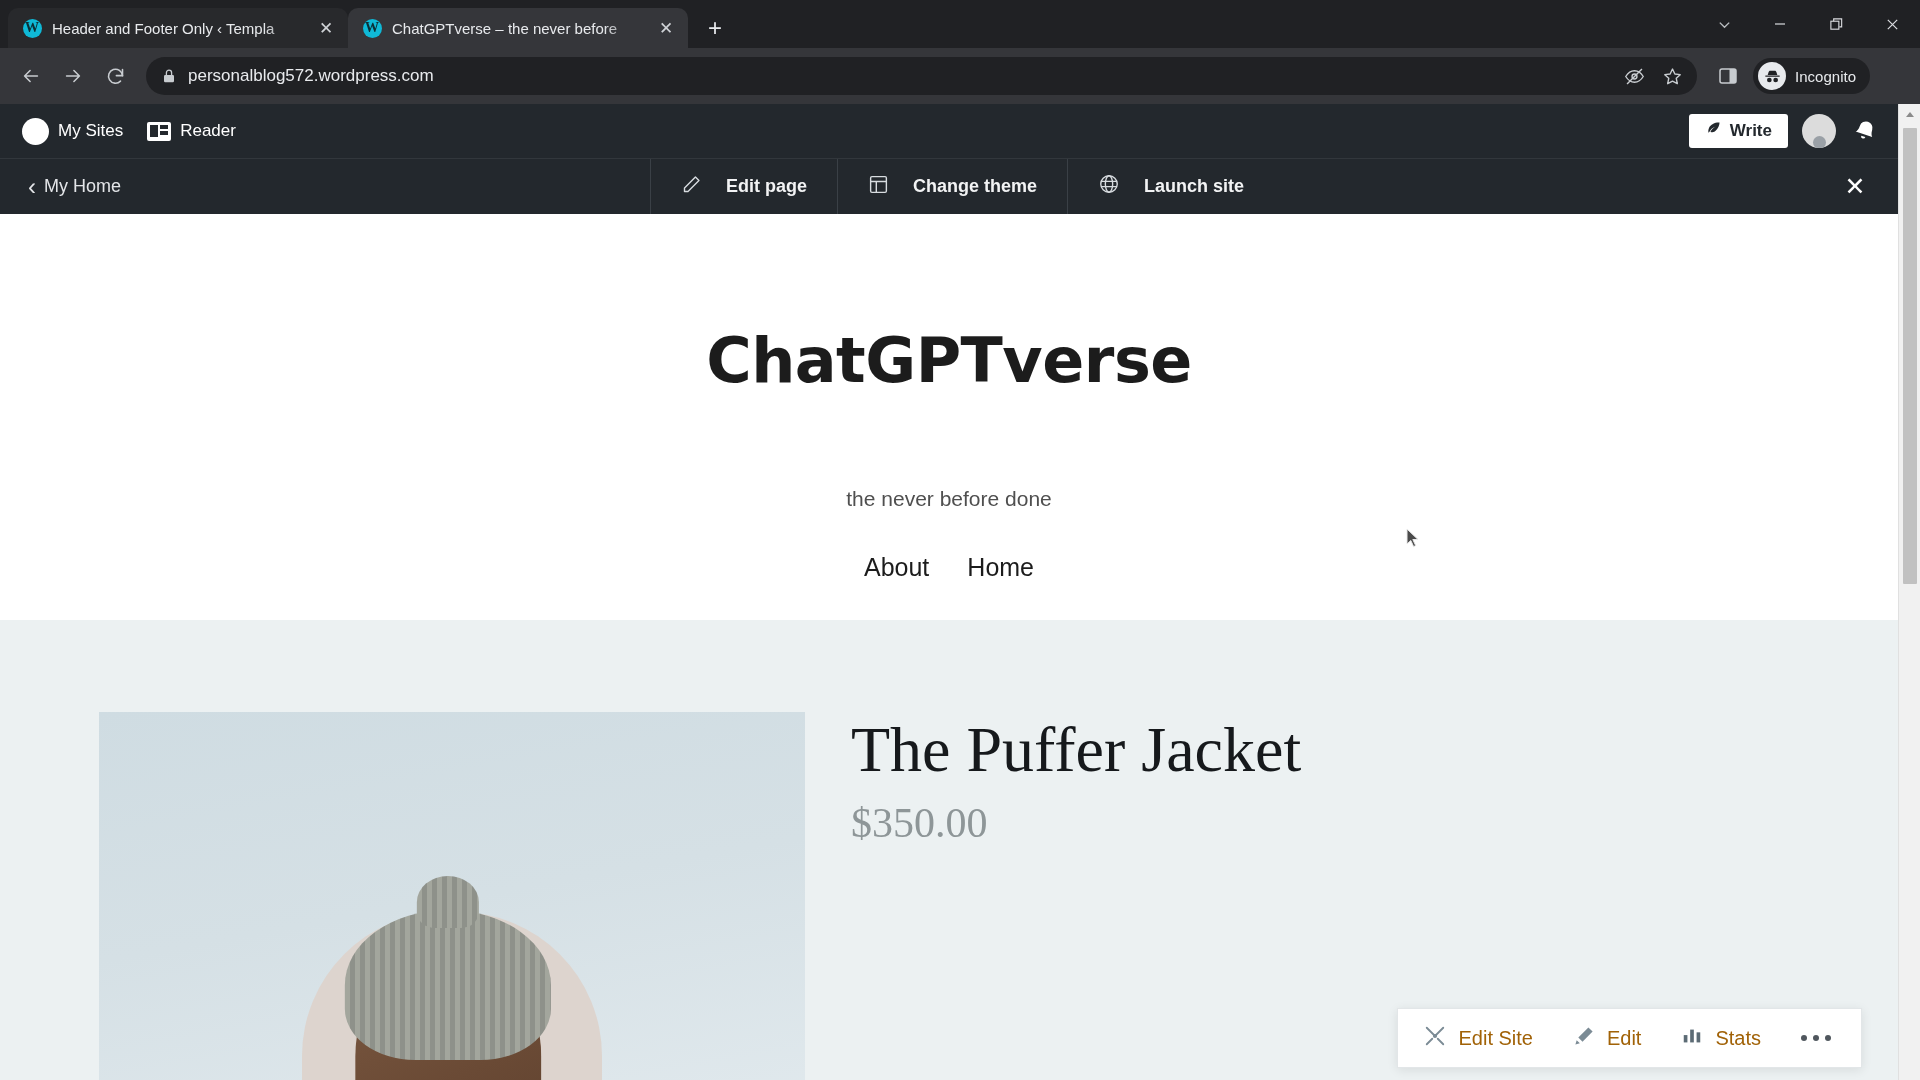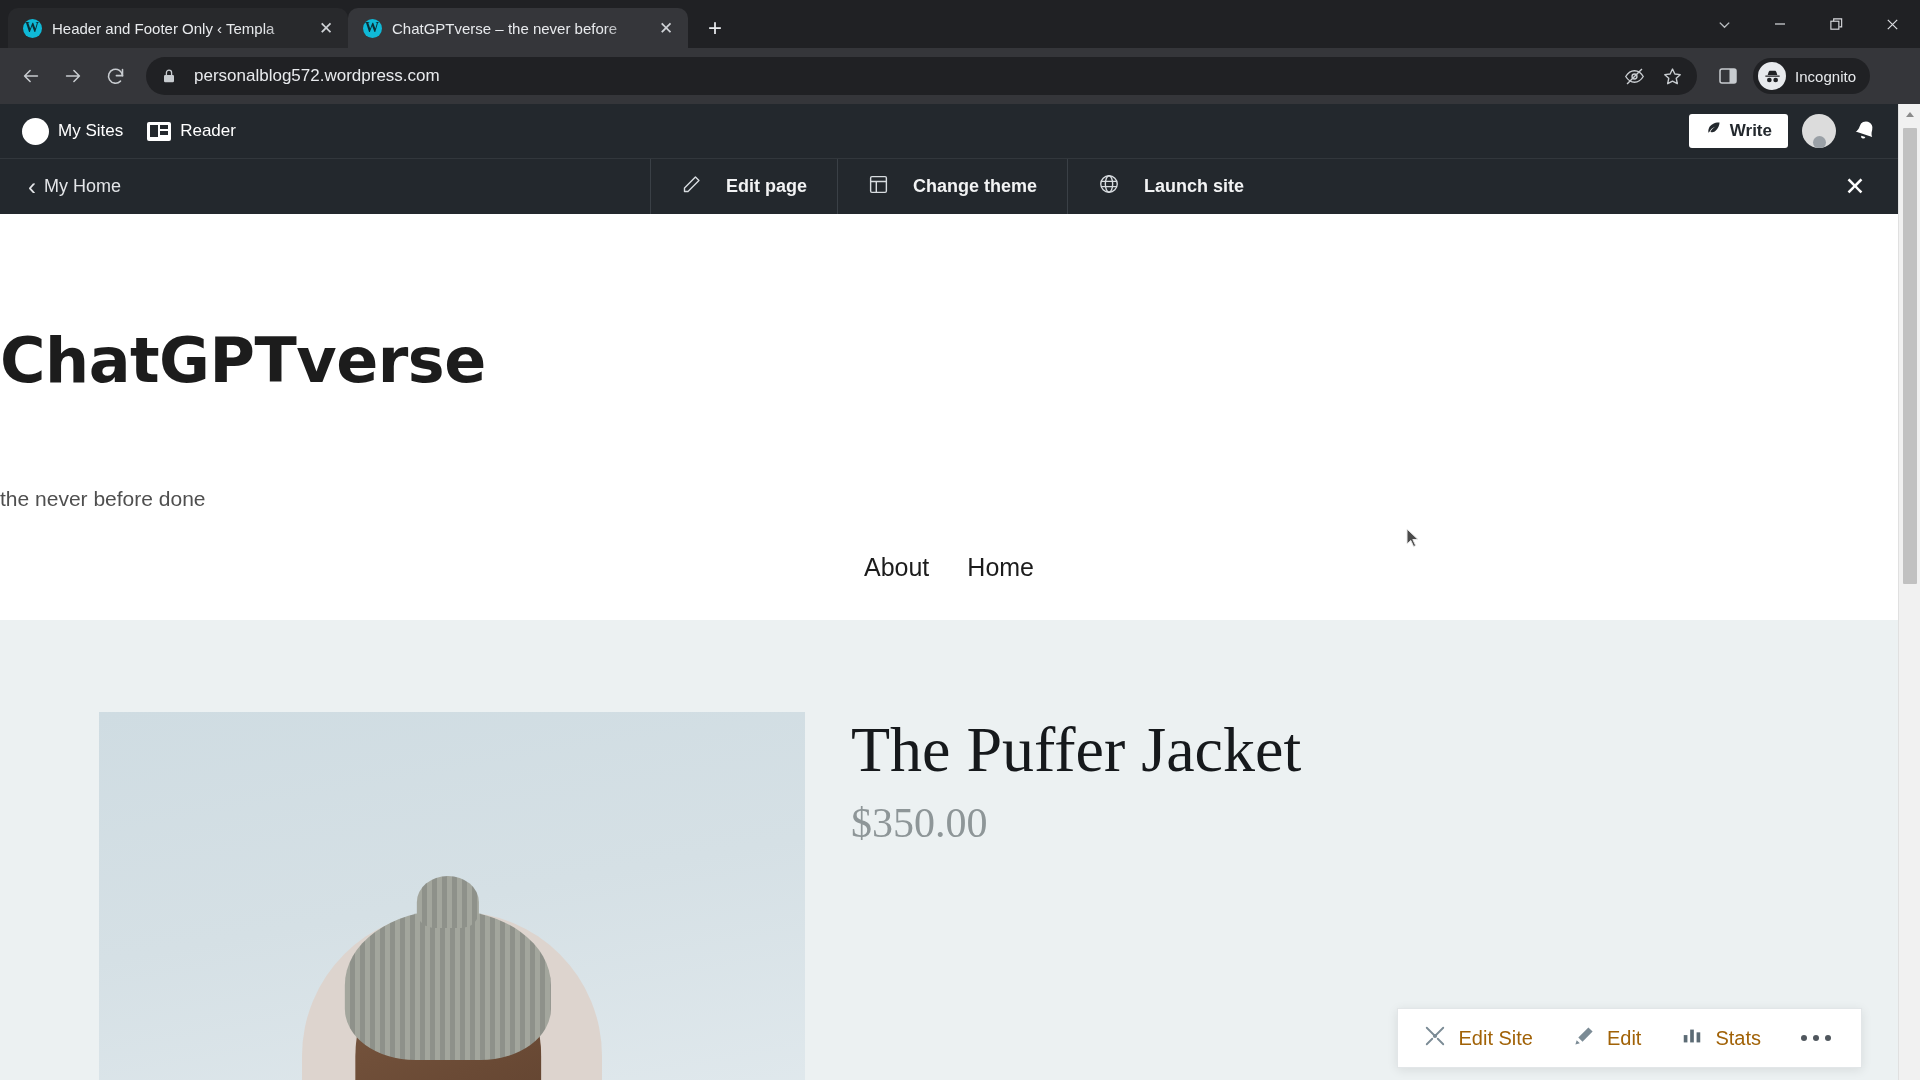--- a/index.html
+++ b/index.html
@@ -67,21 +67,21 @@
     height: 56px; background: #35363a;
     display: flex; align-items: center; padding: 0 12px; gap: 4px;
   }
   .navbtn {
     width: 38px; height: 38px; border-radius: 50%;
     display: flex; align-items: center; justify-content: center; color: #c8ccd0;
   }
   .omnibox {
     flex: 1; height: 38px; background: #202124; border-radius: 19px;
     display: flex; align-items: center; padding: 0 8px 0 16px; margin: 0 8px;
-    gap: 18px; min-width: 0;
+    gap: 12px; min-width: 0;
   }
   .lock-icon { color:#c8ccd0; display:flex; align-items:center; }
   .url { color: #e8eaed; font-size: 17px; flex: 1; white-space: nowrap; overflow: hidden; }
   .omni-actions { display:flex; align-items:center; gap:4px; }
   .omni-btn { width: 34px; height: 34px; border-radius: 50%; display:flex; align-items:center; justify-content:center; color:#c8ccd0; }
   .tb-right { display: flex; align-items: center; gap: 2px; }
   .incognito-pill {
     height: 36px; background: #202124; border-radius: 18px;
     display: flex; align-items: center; gap: 9px; padding: 0 14px 0 5px; margin-left: 4px;
   }
@@ -136,21 +136,21 @@
   .lb-btn {
     display: flex; align-items: center; gap: 24px; padding: 0 30px;
     color: #f2f3f4; font-size: 18px; font-weight: 700;
     border-left: 1px solid #3a4046;
   }
   .lb-btn:last-of-type { border-right: 1px solid #3a4046; }
   .lb-spacer { flex: 1; }
   .lb-close { width: 86px; display:flex; align-items:center; justify-content:center; color:#fff; font-size: 25px; font-weight:300; }
 
   
-  .site-header { background: #fff; text-align: left; padding: 110px 0 38px; }
+  .site-header { background: #fff; text-align: center; padding: 110px 0 38px; }
   .site-title {
     font-size: 62px; font-weight: 800; color: #1c1c1c; letter-spacing: -0.5px;
     font-family: "DejaVu Sans", sans-serif;
   }
   .site-tagline { font-size: 21px; color: #4f4f4f; margin-top: 90px; }
   .site-nav { margin-top: 42px; display: flex; justify-content: center; gap: 38px; }
   .site-nav a { font-size: 25px; color: #1c1c1c; text-decoration: none; }
 
   
   .product-band { background: #ecf1f2; padding: 92px 0 0; display: flex; justify-content: center; }

